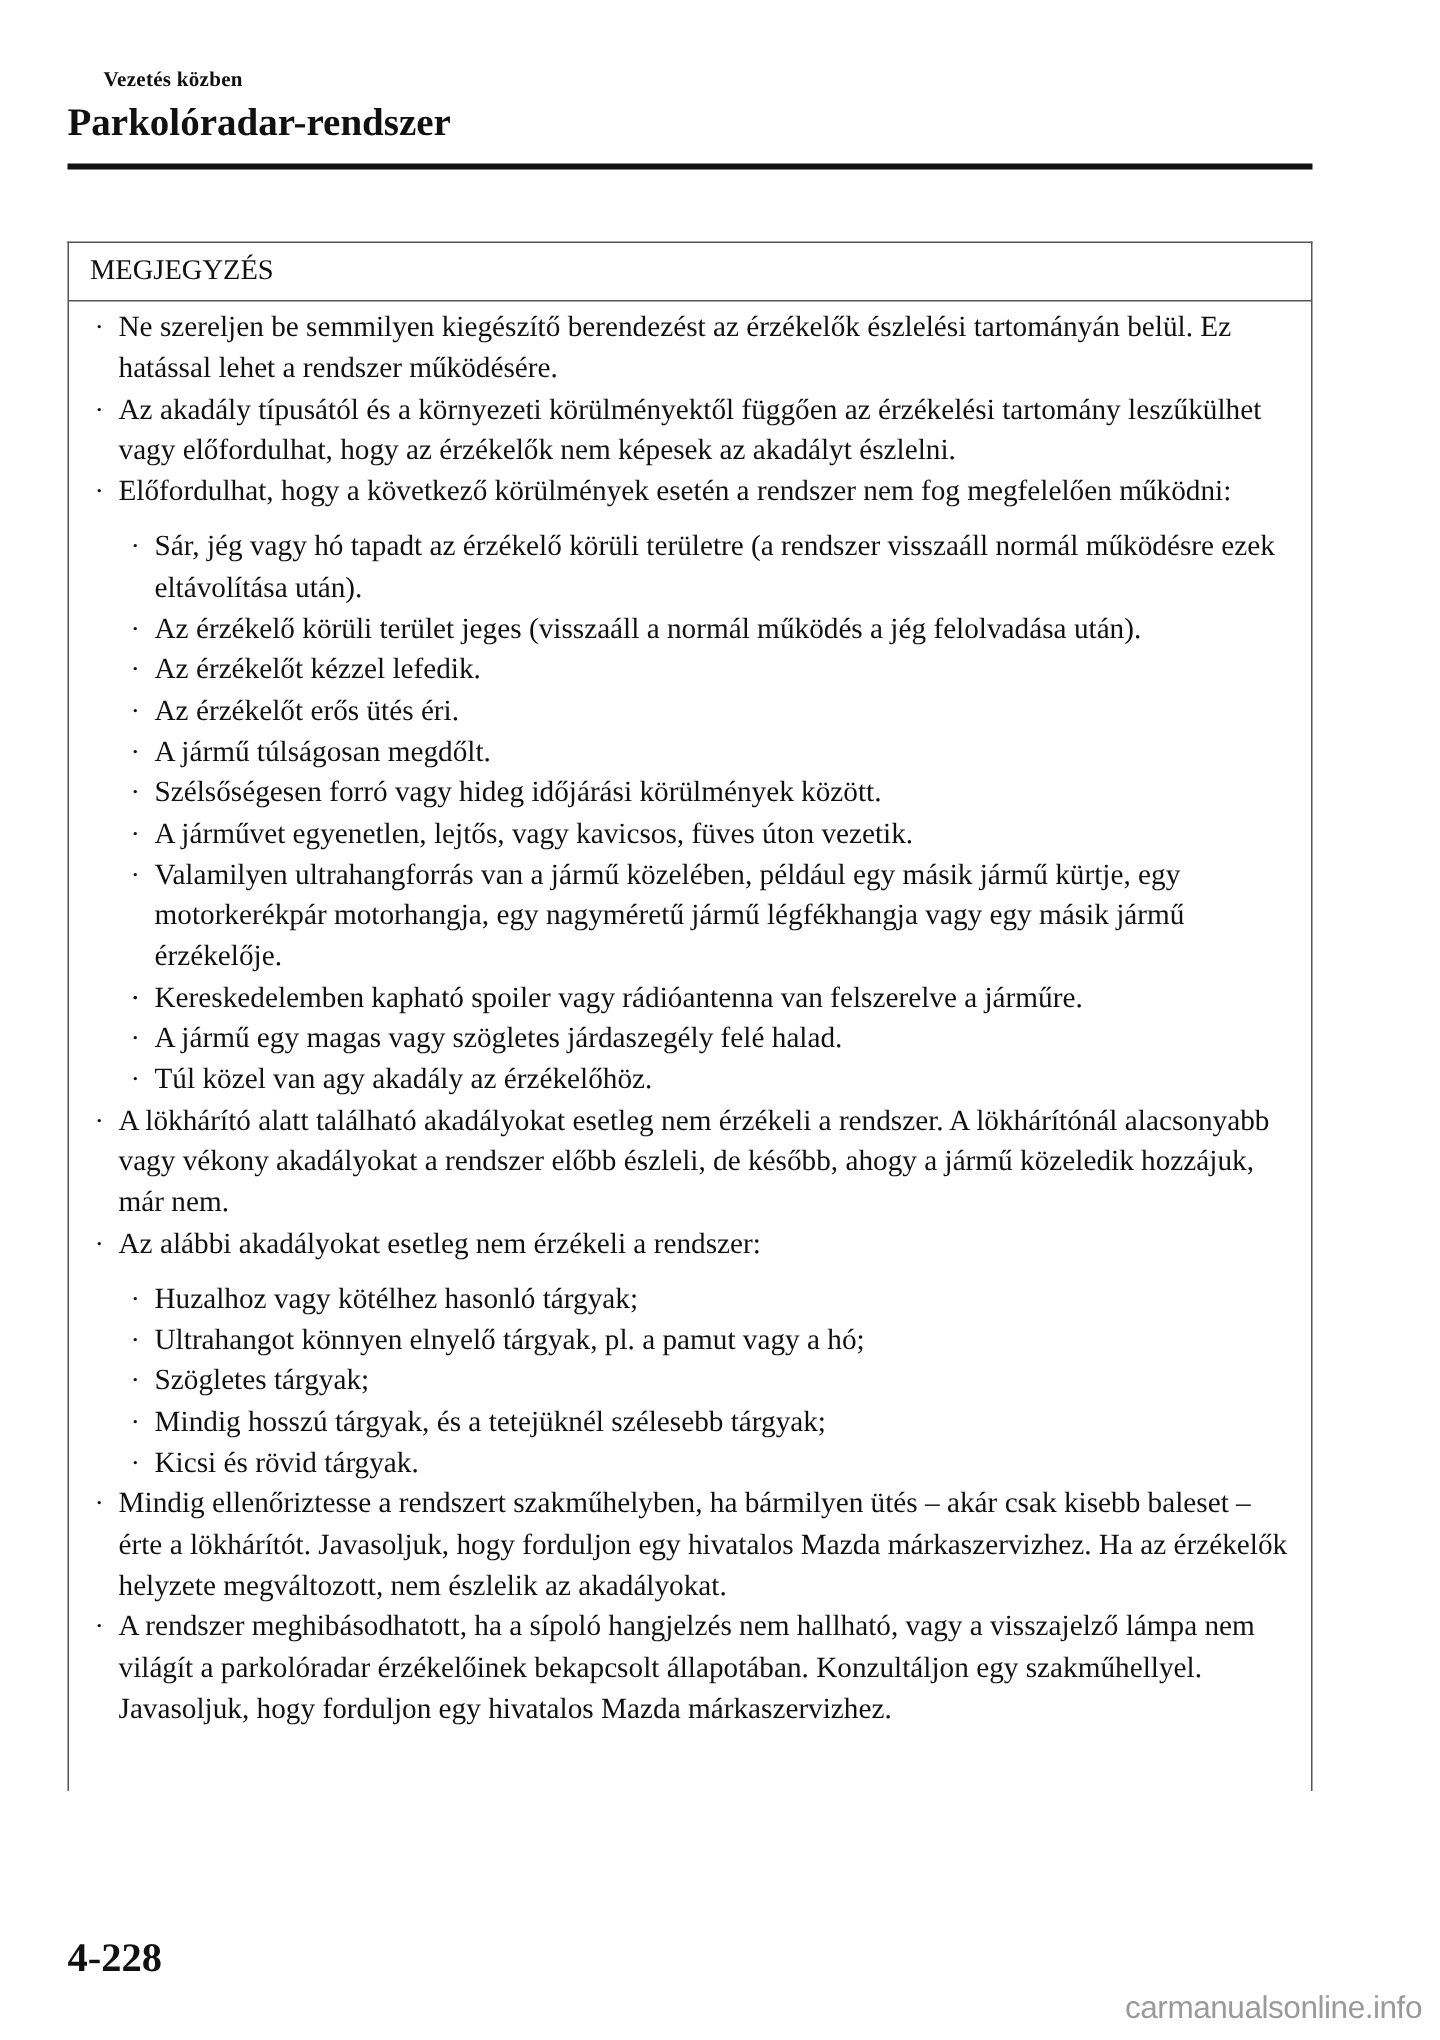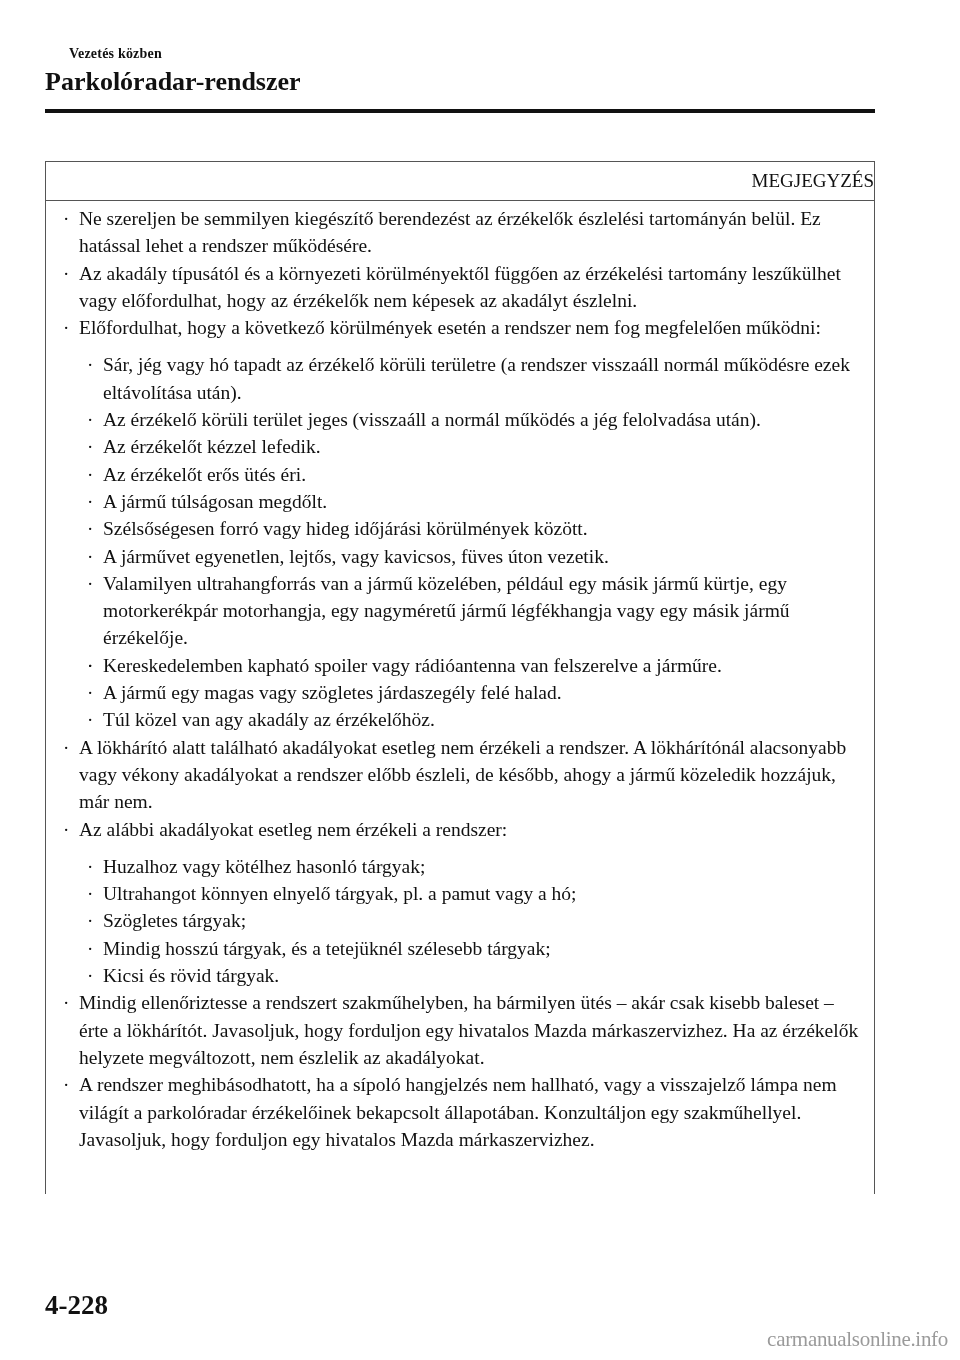--- a/index.html
+++ b/index.html
@@ -17,34 +17,34 @@
     }
     .title-rule {
       position: absolute; left: 45px; top: 109px; width: 830px; height: 4px; background: #111;
     }
     .note-box {
       position: absolute; left: 45px; top: 161px; width: 828px; height: 1032px;
       border-left: 1.5px solid #555; border-right: 1.5px solid #555; border-top: 1.5px solid #555;
     }
     .note-header {
       height: 38px; border-bottom: 1.5px solid #555;
-      font-size: 19px; line-height: 38px; padding-left: 14px; font-weight: normal; text-align: right;
+      font-size: 19px; line-height: 38px; padding-left: 14px; font-weight: normal;
     }
     .note-body { padding: 4px 10px 0 14px; font-size: 19.5px; line-height: 27.3px; }
     .item { position: relative; padding-left: 19px; }
     .item .dot {
       position: absolute; left: 3px; top: 0; font-size: 19px; line-height: 27.3px;
     }
     .subgroup { margin: 10px 0 0 0; padding-left: 24px; }
     .subgroup + .item { margin-top: 0; }
     .page-number {
       position: absolute; left: 45px; top: 1290px; font-size: 27px; font-weight: bold;
     }
     .watermark {
-      position: absolute; right: 12px; top: 1327px; font-family: Liberation Serif, serif;
+      position: absolute; right: 12px; top: 1327px; font-family: Liberation Sans, sans-serif;
       font-size: 21px; color: #9a9a9a; letter-spacing: -0.3px;
     }
   </style>
 </head>
 <body>
 
 <div class="section-label">Vezetés közben</div>
 <div class="page-title">Parkolóradar-rendszer</div>
 <div class="title-rule"></div>
 

